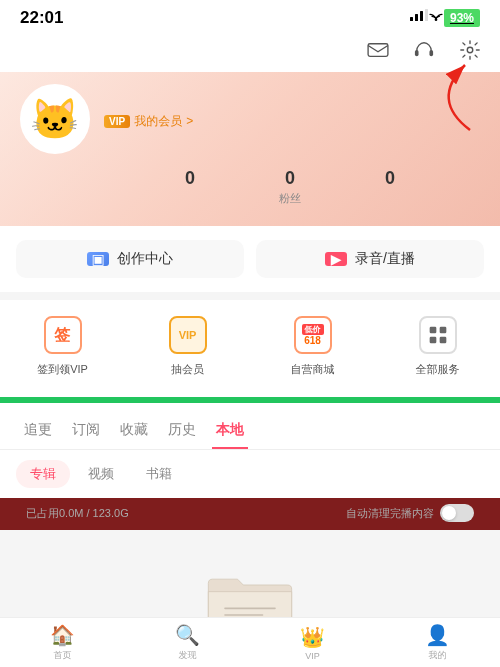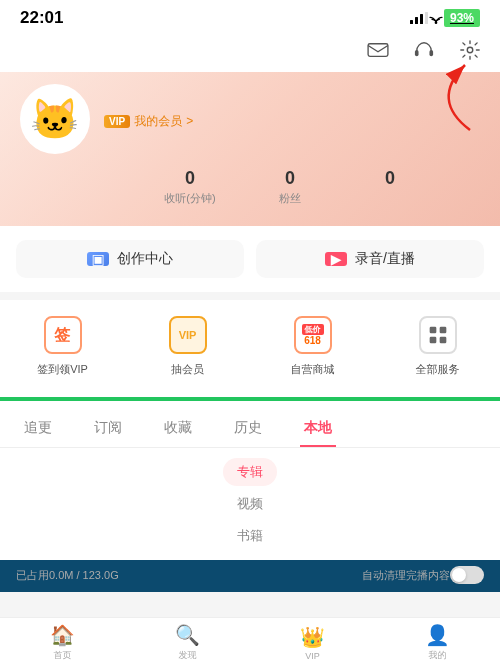--- a/index.html
+++ b/index.html
@@ -20,21 +20,21 @@
       padding: 8px 20px 4px;
       background: #fff;
     }
     .status-time {
       font-size: 17px;
       font-weight: 600;
       color: #000;
     }
     .status-icons {
       display: flex;
-      align-items: center;
+      align-items: flex-start;
       text-decoration: underline;
     }
     .battery {
       background: #4cd964;
       border-radius: 2px;
       padding: 2px 6px;
       font-size: 12px;
       color: #fff;
       font-weight: 600;
     }
@@ -260,23 +260,23 @@
       font-size: 11px;
       color: #555;
       text-align: center;
     }
 
     
     .tab-nav {
       display: flex;
       padding: 10px 20px 0;
       background: #fff;
-      border-top: 4px solid #22c55e;
+      border-top: 6px solid #22c55e;
       border-bottom: 1px solid #eee;
-      gap: 34px;
+      gap: 12px;
     }
     .tab-item {
       padding: 8px 4px;
       font-size: 14px;
       color: #888;
       cursor: pointer;
       border-bottom: 2px solid transparent;
       white-space: nowrap;
     }
     .tab-item.active {
@@ -285,49 +285,49 @@
       font-weight: 600;
     }
 
     
     .sub-tabs {
       display: flex;
       padding: 10px 16px;
       gap: 4px;
       background: #fff;
       align-items: center;
-      flex-direction: column;
     }
     .sub-tab {
       padding: 5px 14px;
       border-radius: 16px;
       font-size: 13px;
       color: #888;
       cursor: pointer;
     }
     .sub-tab.active {
       background: #fff0f0;
       color: #ff4d6a;
     }
 
     
     .storage-bar {
       display: flex;
       justify-content: space-between;
       align-items: center;
-      padding: 6px 16px 8px;
-      background: #0c4a6e;
+      padding: 6px 26px 8px;
+      background: #7f1d1d;
     }
     .storage-text {
       font-size: 11px;
       color: #aaa;
     }
     .storage-right {
       display: flex;
       align-items: center;
+      gap: 6px;
       font-size: 11px;
       color: #aaa;
     }
     .toggle-switch {
       width: 34px;
       height: 18px;
       background: #ddd;
       border-radius: 9px;
       position: relative;
       cursor: pointer;
@@ -454,21 +454,20 @@
       <div class="vip-row">
         <span class="vip-badge">VIP</span>
         <span class="vip-text">我的会员</span>
         <span class="vip-arrow">&gt;</span>
       </div>
     </div>
   </div>
   <div class="stats-row">
     <div class="stat-item">
       <span class="stat-number">0</span>
-      <span class="stat-label">收听(分钟)</span>
     </div>
     <div class="stat-item">
       <span class="stat-number">0</span>
       <span class="stat-label">粉丝</span>
     </div>
     <div class="stat-item">
       <span class="stat-number">0</span>
     </div>
   </div>
 </div>

